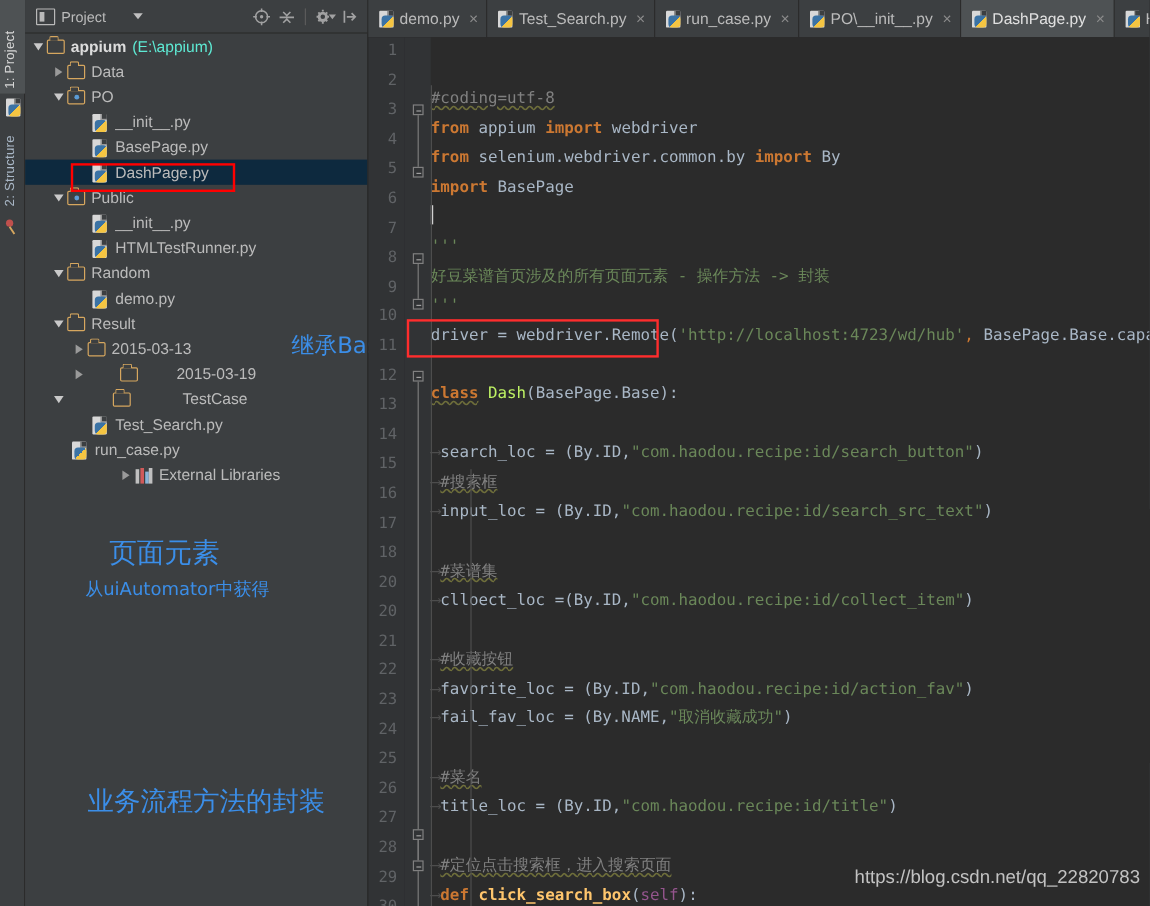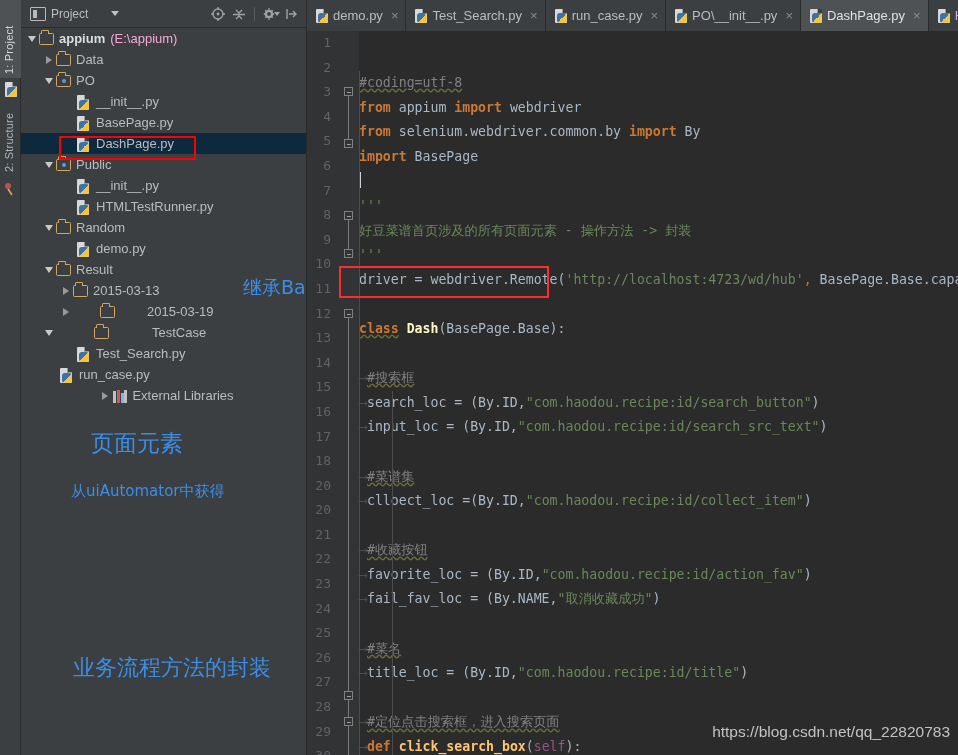--- a/index.html
+++ b/index.html
@@ -71,21 +71,21 @@
     font-size: 13px; color: #bbbbbb; white-space: nowrap;
     padding-left: 4px;
   }
   .trow.selected { background: #0d293e; }
   .tw { width: 14px; height: 21px; display: flex; align-items: center; justify-content: center; flex: 0 0 14px; }
   .arrow-r { width:0;height:0;border-top:4.5px solid transparent;border-bottom:4.5px solid transparent;border-left:6px solid #9a9a9a; }
   .arrow-d { width:0;height:0;border-left:4.5px solid transparent;border-right:4.5px solid transparent;border-top:6px solid #c9c9c9; }
   .ficon { width: 16px; height: 14px; margin-right: 4px; flex: 0 0 16px; position: relative; }
   .tlabel { font-size: 13px; }
   .tlabel.bold { font-weight: bold; color: #dcdcdc; }
-  .tpath { color: #f9a8d4; font-size: 13px; margin-left: 5px; }
+  .tpath { color: #5eead4; font-size: 13px; margin-left: 5px; }
 
   
   .fld { position: absolute; left: 0; top: 1px; width: 15px; height: 12px;
          border: 1.3px solid #d6a75f; border-radius: 1.5px; background: transparent; }
   .fld::before { content:""; position:absolute; left:1px; top:-3.6px; width:6px; height:3px;
          border:1.3px solid #d6a75f; border-bottom:none; border-radius:1.5px 1.5px 0 0; background:#3c3f41; }
   .fld.src::after { content:""; position:absolute; left:4.5px; top:3.4px; width:4px; height:4px;
          border-radius:50%; background:#5b9bd5; }
 
   
@@ -157,21 +157,21 @@
   }
   .cline { height: 24.6px; line-height: 24.6px; white-space: pre; }
   .indent-guide { position: absolute; top: 0; width: 1px; height: 724px; background: #4d4d4d; }
 
   .k  { color: #cc7832; font-weight: bold; }   
   .kw { color: #cc7832; }
   .s  { color: #6a8759; }                       
   .cm { color: #808080; }                       
   .d  { color: #a9b7c6; }                       
   .fn { color: #ffc66d; font-weight: bold; }    
-  .cls{ color: #fef9c3; font-weight: bold; }
+  .cls{ color: #bef264; font-weight: normal; }
   .slf{ color: #94558d; }                       
   .u  { text-decoration: underline; text-decoration-style: wavy; text-decoration-color: #6e6e3a; }
 
   .caret { display: inline-block; width: 1.5px; height: 16px; background: #d0d0d0; vertical-align: -3px; }
   .arrowtab { color: #4d4d4d; }
 
   .code-redbox { position: absolute; border: 2.5px solid #ff2d2d; pointer-events: none; }
 
   .watermark {
     position: absolute; right: 8px; bottom: 14px;
@@ -390,21 +390,21 @@
               <span></span>
             </span>
         </span>
         <span class="tlabel">External Libraries</span>
       </div>
     </div>
 
     <div class="red-box" style="left:38px; top:136px; width:137px; height:24px;"></div>
 
     <div class="anno" style="left:222px; top:275px; font-size:19px;">继承Base</div>
-    <div class="anno" style="left:70px; top:428px; font-size:23px;">页面元素</div>
+    <div class="anno" style="left:70px; top:445px; font-size:23px;">页面元素</div>
     <div class="anno" style="left:50px; top:482px; font-size:15px;">从uiAutomator中获得</div>
     <div class="anno" style="left:52px; top:653px; font-size:22px;">业务流程方法的封装</div>
   </div>
 
   <div class="panel-divider"></div>
 
   <div class="editor">
 
     <div class="tabbar">
       <div class="etab">
@@ -497,22 +497,22 @@
         <div class="cline"><span class="k">from</span><span class="d"> selenium.webdriver.common.by </span><span class="k">import</span><span class="d"> By</span></div>
         <div class="cline"><span class="k">import</span><span class="d"> BasePage</span></div>
         <div class="cline"><span class="caret"></span></div>
         <div class="cline"><span class="s">'''</span></div>
         <div class="cline"><span class="s">好豆菜谱首页涉及的所有页面元素 - 操作方法 -&gt; 封装</span></div>
         <div class="cline"><span class="s">'''</span></div>
         <div class="cline"><span class="d">driver = webdriver.Remote(</span><span class="s">'http://localhost:4723/wd/hub'</span><span class="kw">,</span><span class="d"> BasePage.Base.capabilities)</span></div>
         <div class="cline">&nbsp;</div>
         <div class="cline"><span class="k u">class</span><span class="d"> </span><span class="cls">Dash</span><span class="d">(BasePage.Base):</span></div>
         <div class="cline">&nbsp;</div>
+        <div class="cline"><span class="arrowtab">⟶</span><span class="d">search_loc = (By.ID,</span><span class="s">"com.haodou.recipe:id/search_button"</span><span class="d">)</span></div>
         <div class="cline"><span class="arrowtab">⟶</span><span class="cm u">#搜索框</span></div>
-        <div class="cline"><span class="arrowtab">⟶</span><span class="d">search_loc = (By.ID,</span><span class="s">"com.haodou.recipe:id/search_button"</span><span class="d">)</span></div>
         <div class="cline"><span class="arrowtab">⟶</span><span class="d">input_loc = (By.ID,</span><span class="s">"com.haodou.recipe:id/search_src_text"</span><span class="d">)</span></div>
         <div class="cline">&nbsp;</div>
         <div class="cline"><span class="arrowtab">⟶</span><span class="cm u">#菜谱集</span></div>
         <div class="cline"><span class="arrowtab">⟶</span><span class="d">clloect_loc =(By.ID,</span><span class="s">"com.haodou.recipe:id/collect_item"</span><span class="d">)</span></div>
         <div class="cline">&nbsp;</div>
         <div class="cline"><span class="arrowtab">⟶</span><span class="cm u">#收藏按钮</span></div>
         <div class="cline"><span class="arrowtab">⟶</span><span class="d">favorite_loc = (By.ID,</span><span class="s">"com.haodou.recipe:id/action_fav"</span><span class="d">)</span></div>
         <div class="cline"><span class="arrowtab">⟶</span><span class="d">fail_fav_loc = (By.NAME,</span><span class="s">"取消收藏成功"</span><span class="d">)</span></div>
         <div class="cline">&nbsp;</div>
         <div class="cline"><span class="arrowtab">⟶</span><span class="cm u">#菜名</span></div>

